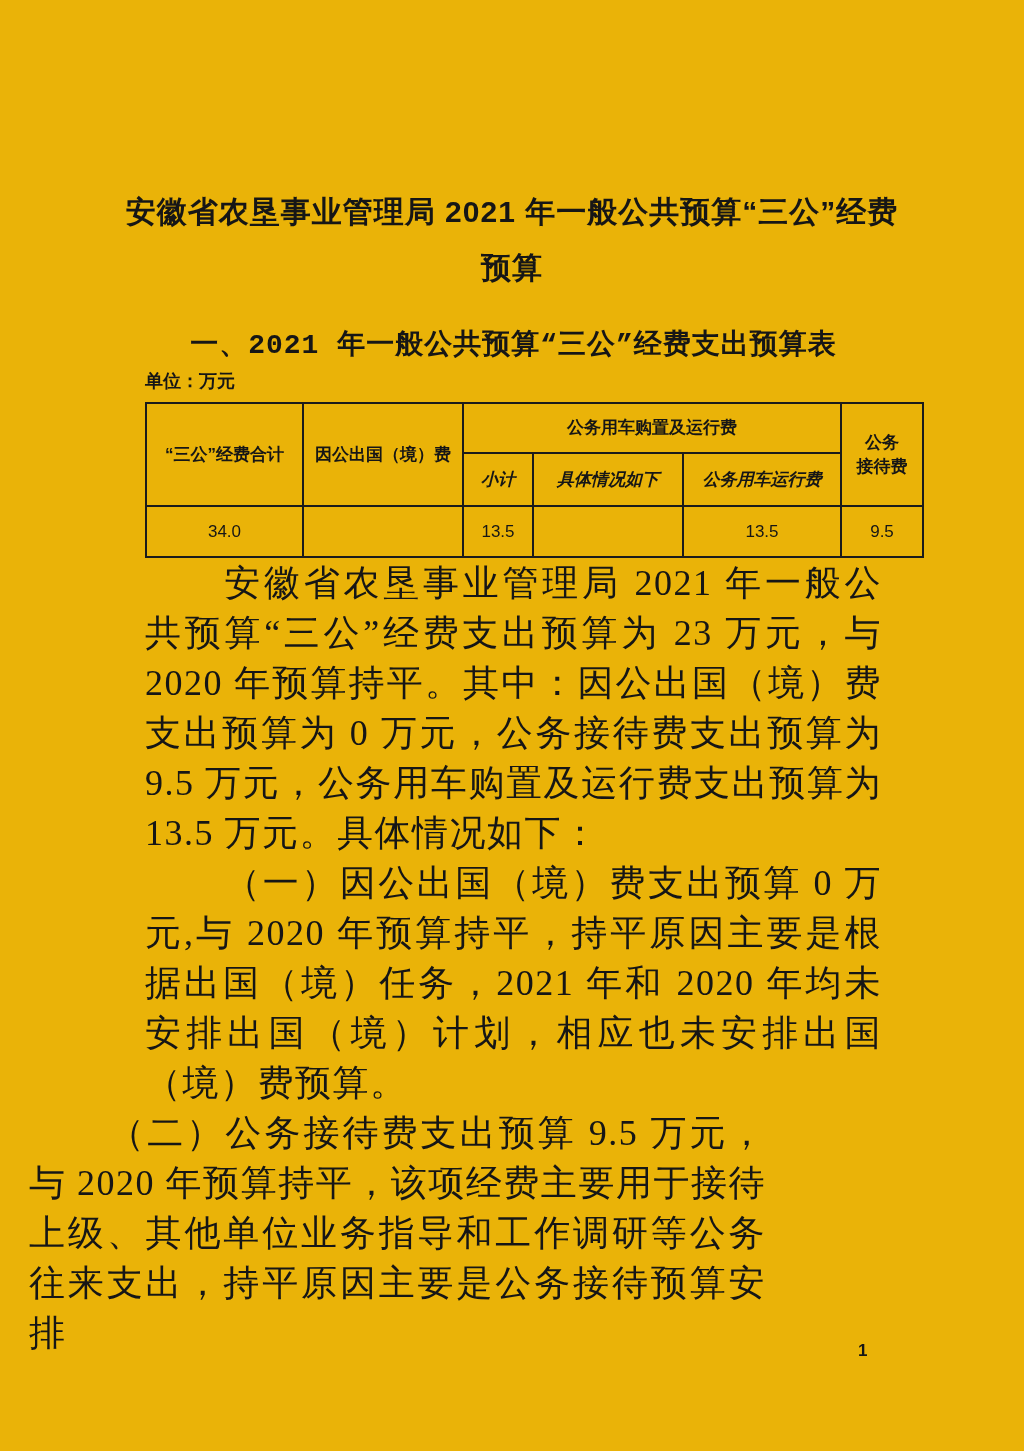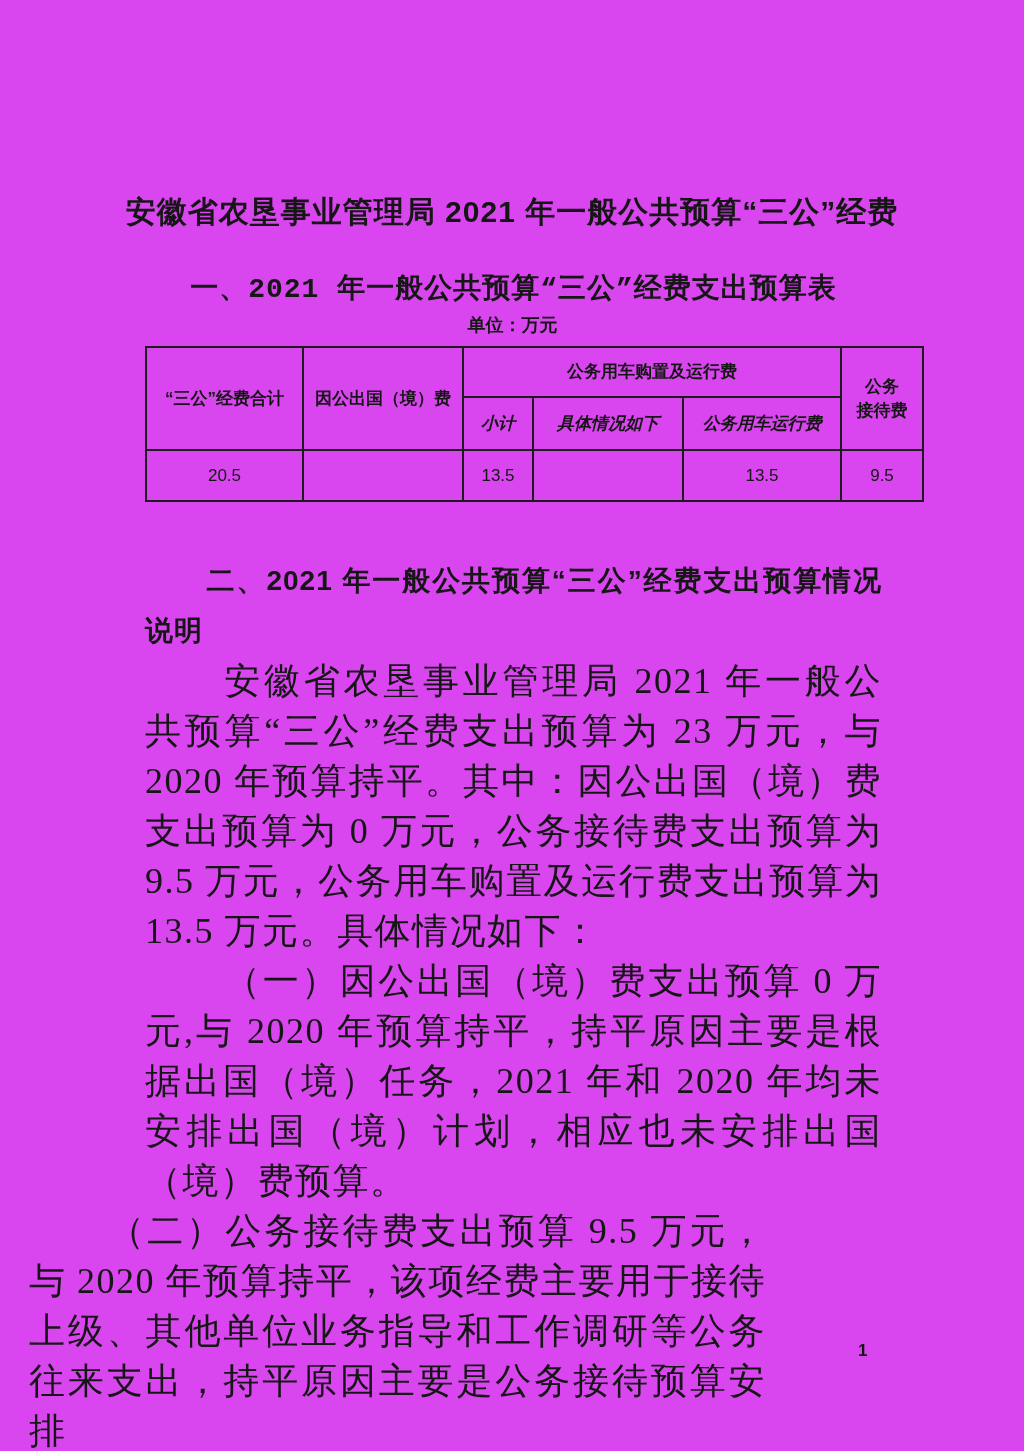--- a/index.html
+++ b/index.html
@@ -1,21 +1,21 @@
 <!DOCTYPE html>
 <html lang="zh"><head>
 <meta charset="utf-8">
 <style>
   html, body { margin: 0; padding: 0; background: #e8e8e8; }
   .page {
     position: relative;
     width: 1024px;
     height: 1451px;
     margin: 0 auto;
-    background: #d946ef;
+    background: #eab308;
     color: #161616;
     font-family: "Liberation Serif", serif;
     overflow: hidden;
   }
   
   .doc-title {
     margin: 0;
     padding-top: 184px;
     width: 1024px;
     text-align: center;
@@ -35,21 +35,21 @@
     font-size: 28px;
     font-weight: bold;
     line-height: 40px;
     letter-spacing: 1px;
   }
   .unit-label {
     margin: 2px 0 0 145px;
     width: 777px;
     box-sizing: border-box;
     padding-right: 42px;
-    text-align: center;
+    text-align: left;
     font-family: Liberation Serif, serif;
     font-size: 18px;
     font-weight: bold;
     line-height: 26px;
   }
   
   .budget-table {
     margin: 8px 0 0 145px;
     width: 777px;
     border-collapse: collapse;
@@ -101,20 +101,21 @@
     font-weight: bold;
   }
 </style>
 </head>
 <body>
 
 <div class="page">
 
   <h1 class="doc-title">
     <span class="t-line">安徽省农垦事业管理局 2021 年一般公共预算“三公”经费</span>
+    <span class="t-line">预算</span>
   </h1>
 
   <h2 class="sec1-heading">一、2021 年一般公共预算“三公”经费支出预算表</h2>
 
   <div class="unit-label">单位：万元</div>
 
   <table class="budget-table">
     <colgroup>
       <col style="width:157px">
       <col style="width:160px">
@@ -132,31 +133,30 @@
           <span>公务</span><br>
           <span>接待费</span>
         </td>
       </tr>
       <tr class="hrow2">
         <td class="hdr">小计</td>
         <td class="hdr">具体情况如下</td>
         <td class="hdr">公务用车运行费</td>
       </tr>
       <tr class="drow">
-        <td>20.5</td>
+        <td>34.0</td>
         <td></td>
         <td>13.5</td>
         <td></td>
         <td>13.5</td>
         <td>9.5</td>
       </tr>
     </tbody>
   </table>
 
-  <h2 class="sec2-heading">二、2021 年一般公共预算“三公”经费支出预算情况说明</h2>
 
   <p class="body-para">安徽省农垦事业管理局 2021 年一般公共预算“三公”经费支出预算为 23 万元，与 2020 年预算持平。其中：因公出国（境）费支出预算为 0 万元，公务接待费支出预算为 9.5 万元，公务用车购置及运行费支出预算为 13.5 万元。具体情况如下：</p>
 
   <p class="body-para"><b>（一）因公出国（境）费</b><span>支出预算 0 万元,与 2020 年预算持平，持平原因主要是根据出国（境）任务，2021 年和 2020 年均未安排出国（境）计划，相应也未安排出国（境）费预算。</span></p>
 
   <p class="body-para continued"><b>（二）公务接待费</b><span>支出预算 9.5 万元，与 2020 年预算持平，该项经费主要用于接待上级、其他单位业务指导和工作调研等公务往来支出，持平原因主要是公务接待预算安排</span></p>
 
   <div class="page-number">1</div>
 
 </div>

